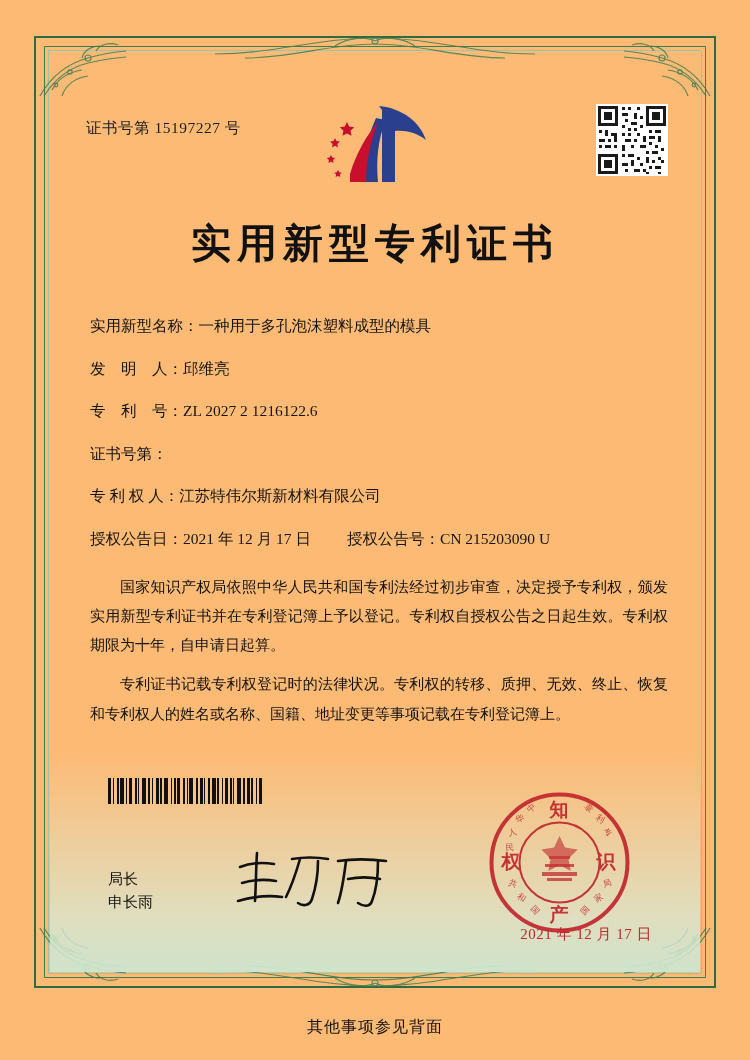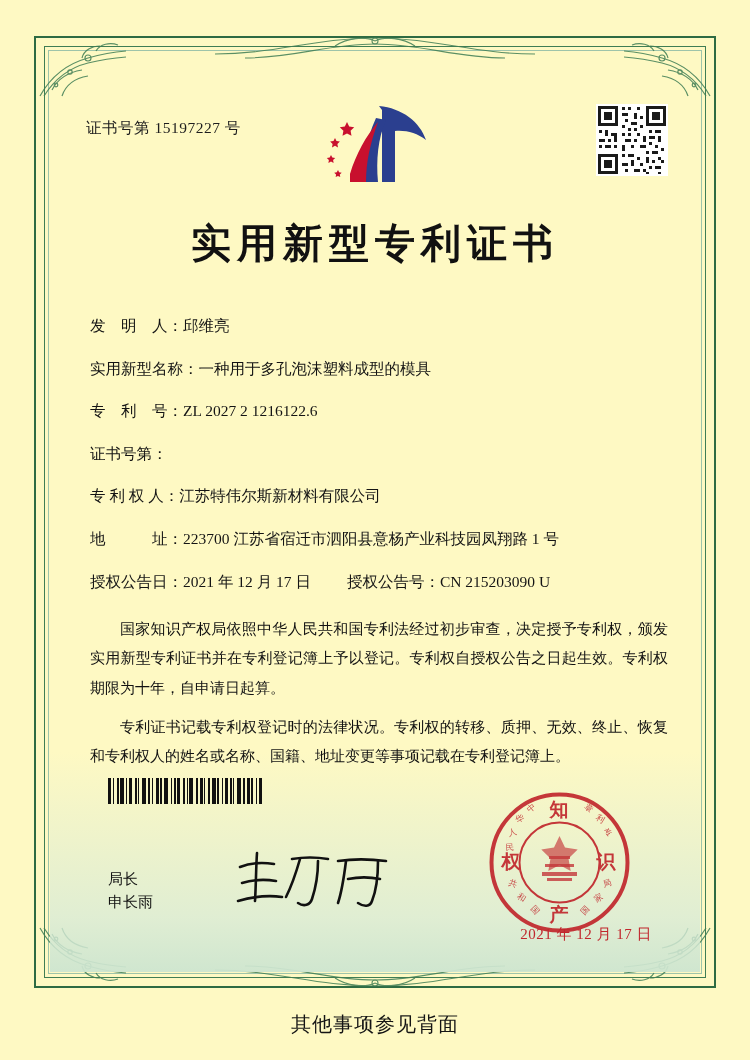--- a/index.html
+++ b/index.html
@@ -12,21 +12,21 @@
     height: 1060px;
     font-family: "Liberation Serif", "DejaVu Serif", serif;
     color: #1a1a1a;
     position: relative;
     overflow: hidden;
   }
 
   .page {
     position: absolute;
     inset: 0;
-    background: #fef9c3;
+    background: #fdba74;
   }
 
   
   .frame-outer {
     position: absolute;
     left: 34px;
     top: 36px;
     right: 34px;
     bottom: 72px;
     border: 2px solid #2e6b43;
@@ -247,21 +247,21 @@
     text-align: center;
     font-size: 14px;
     color: #161616;
   }
 
   .footer-note {
     position: absolute;
     left: 0; right: 0;
     bottom: 22px;
     text-align: center;
-    font-size: 20px;
+    font-size: 16px;
     color: #141414;
     letter-spacing: 1px;
   }
 </style>
 </head>
 <body>
 
 <div class="page">
 
   <div class="frame-outer"></div>
@@ -444,41 +444,37 @@
               <rect x="62" y="68" width="3" height="2"></rect>
           </g>
         </svg>
       </div>
     </div>
 
     <div class="title">实用新型专利证书</div>
 
     <div class="fields">
       <div class="field">
+        <span class="lbl">实用新型名称：</span>
+        <span class="val">一种用于多孔泡沫塑料成型的模具</span>
+      </div>
+      <div class="field">
         <span class="lbl">发　明　人：</span>
         <span class="val">邱维亮</span>
-      </div>
-      <div class="field">
-        <span class="lbl">实用新型名称：</span>
-        <span class="val">一种用于多孔泡沫塑料成型的模具</span>
       </div>
       <div class="field">
         <span class="lbl">专　利　号：</span>
         <span class="val">ZL 2027 2 1216122.6</span>
       </div>
       <div class="field">
         <span class="lbl">证书号第：</span>
       </div>
       <div class="field">
         <span class="lbl">专 利 权 人：</span>
         <span class="val">江苏特伟尔斯新材料有限公司</span>
-      </div>
-      <div class="field">
-        <span class="lbl">地　　　址：</span>
-        <span class="val">223700 江苏省宿迁市泗阳县意杨产业科技园凤翔路 1 号</span>
       </div>
       <div class="field two">
         <span class="lbl">授权公告日：</span>
         <span class="val">2021 年 12 月 17 日</span>
         <span class="lbl2">授权公告号：</span>
         <span class="val">CN 215203090 U</span>
       </div>
     </div>
 
     <div class="para">国家知识产权局依照中华人民共和国专利法经过初步审查，决定授予专利权，颁发实用新型专利证书并在专利登记簿上予以登记。专利权自授权公告之日起生效。专利权期限为十年，自申请日起算。</div>

